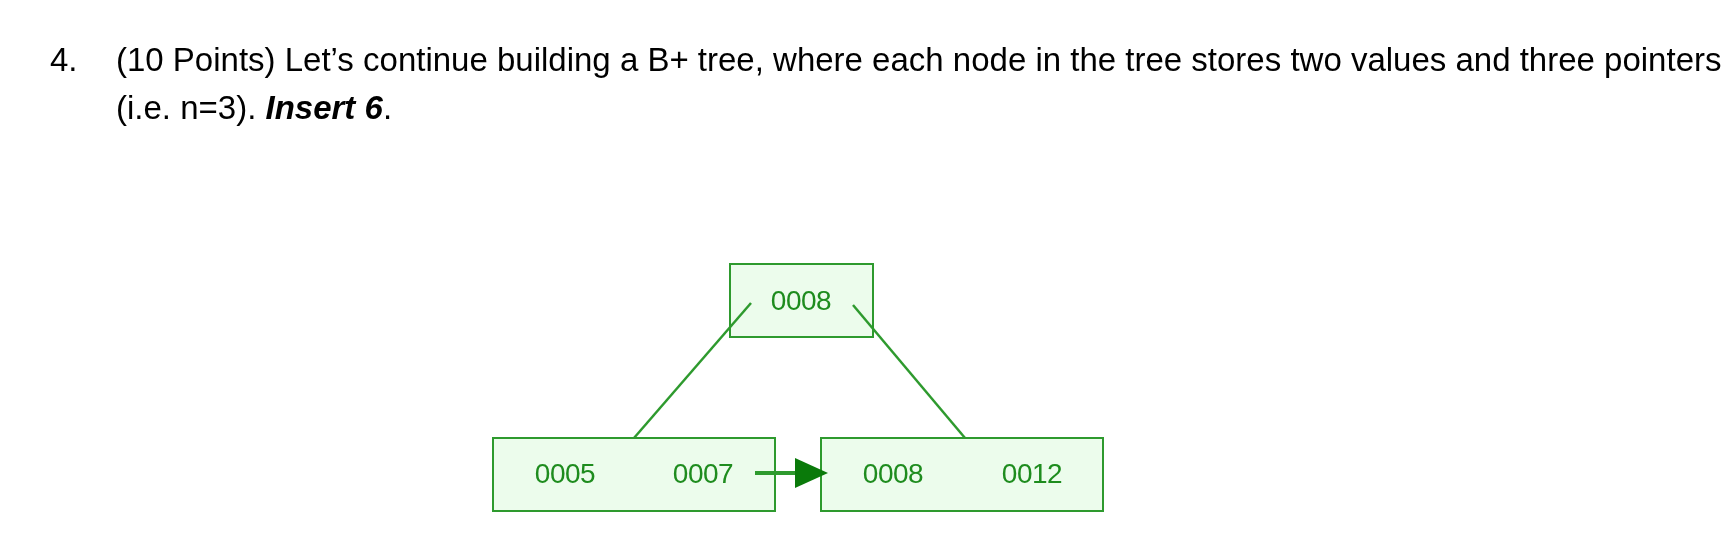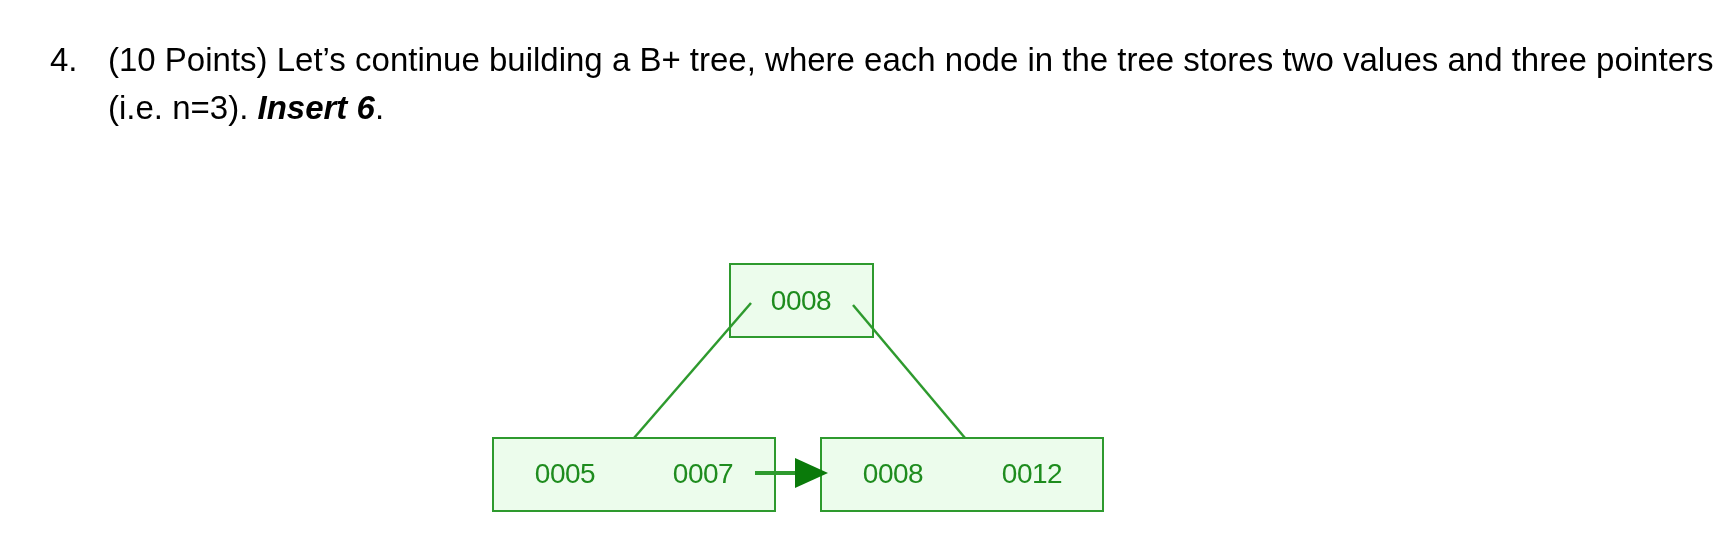--- a/index.html
+++ b/index.html
@@ -1,19 +1,19 @@
 <!DOCTYPE html>
 <html><head>
   <meta charset="utf-8">
   <style>
     html, body { margin: 0; padding: 0; background: #ffffff; }
     body { width: 1734px; height: 560px; position: relative; overflow: hidden; font-family: "Liberation Sans", sans-serif; color: #000; }
     .question { position: absolute; left: 50px; top: 36px; width: 1670px; font-size: 33px; line-height: 48px; }
     .q-num { position: absolute; left: 0; top: 0; }
-    .q-body { position: absolute; left: 58px; top: 0; width: 1610px; }
+    .q-body { position: absolute; left: 66px; top: 0; width: 1610px; }
     .q-emph { font-weight: bold; font-style: italic; }
     .diagram { position: absolute; left: 0; top: 0; width: 1734px; height: 560px; }
     .node-text { font-family: "Liberation Sans", sans-serif; font-size: 28px; fill: #1e8c1e; letter-spacing: -0.5px; }
   </style>
 </head>
 <body>
 
 <div class="question">
   <span class="q-num">4.</span>
   <div class="q-body"><span>(10 Points)</span><span> Let’s continue building a B+ tree, where each node in the tree stores two values and three pointers (i.e. n=3). </span><span class="q-emph">Insert 6</span><span>.</span></div>

